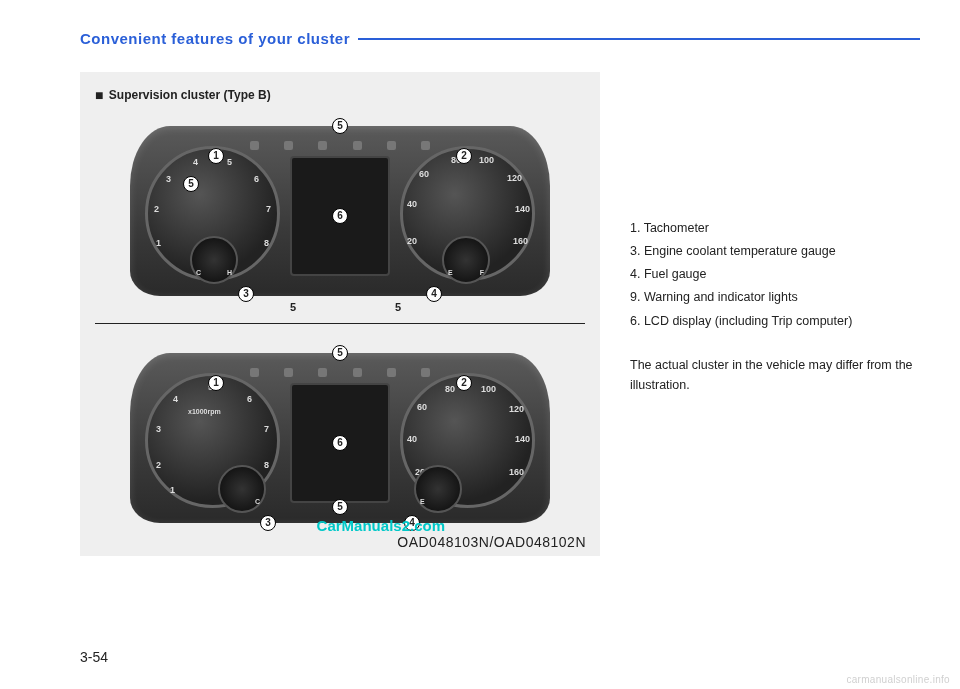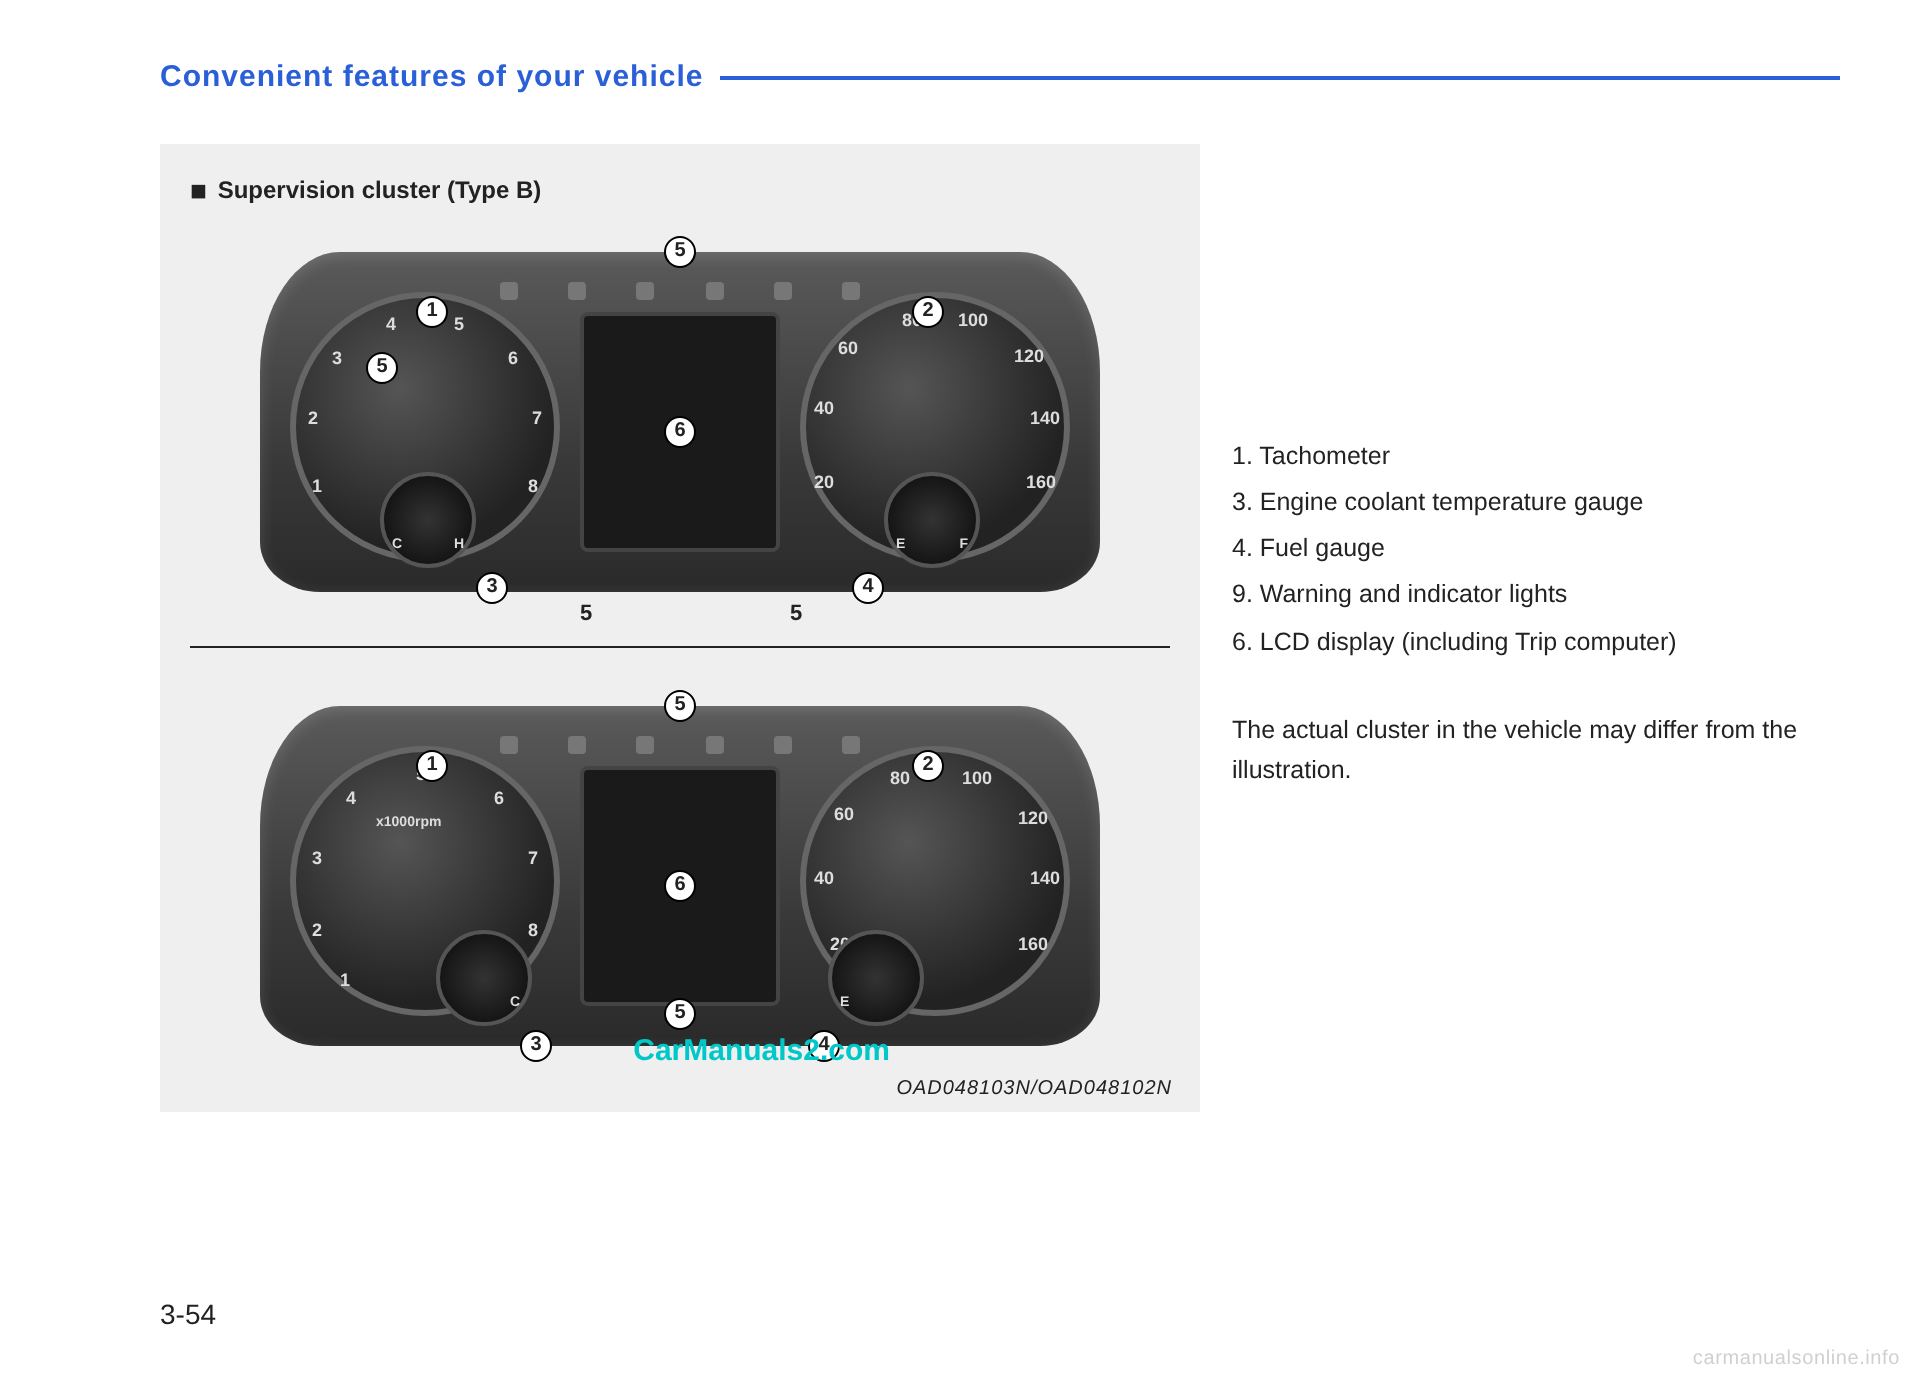--- a/index.html
+++ b/index.html
@@ -31,21 +31,21 @@
       white-space: nowrap;
     }
     .header-line {
       flex: 1;
       height: 2px;
       background: #2a5fd8;
       margin-left: 8px;
     }
     .content {
       display: flex;
-      gap: 16px;
+      gap: 30px;
     }
     .figure-col {
       flex: 0 0 520px;
       background: #efefef;
       padding: 15px 15px 18px 15px;
       position: relative;
     }
     .caption {
       font-size: 12px;
       font-weight: bold;
@@ -137,24 +137,23 @@
       color: #00c8c8;
       font-size: 15px;
       font-weight: 600;
       bottom: 22px;
       right: 155px;
     }
     .img-code {
       position: absolute;
       bottom: 6px;
       right: 14px;
-      font-size: 10px;
+      font-size: 14px;
       color: #222;
       letter-spacing: 0.5px;
-      font-style: italic;
     }
     .legend-col {
       flex: 1;
       padding-top: 145px;
       font-size: 12.5px;
       line-height: 1.85;
       color: #222;
     }
     .legend-note {
       margin-top: 22px;
@@ -181,21 +180,21 @@
       top:12px;left:120px;right:120px;height:14px;
       display:flex;justify-content:space-between;align-items:center;
     }
     .ind{width:9px;height:9px;background:#777;border-radius:2px;}
   </style>
 </head>
 <body>
 
 <div class="page">
   <div class="header-row">
-    <div class="header-title">Convenient features of your vehicle</div>
+    <div class="header-title">Convenient features of your cluster</div>
     <div class="header-line"></div>
   </div>
 
   <div class="content">
     <div class="figure-col">
 
       <div class="caption">
         <span class="block">■</span>
         <span>Supervision cluster (Type B)</span>
       </div>

